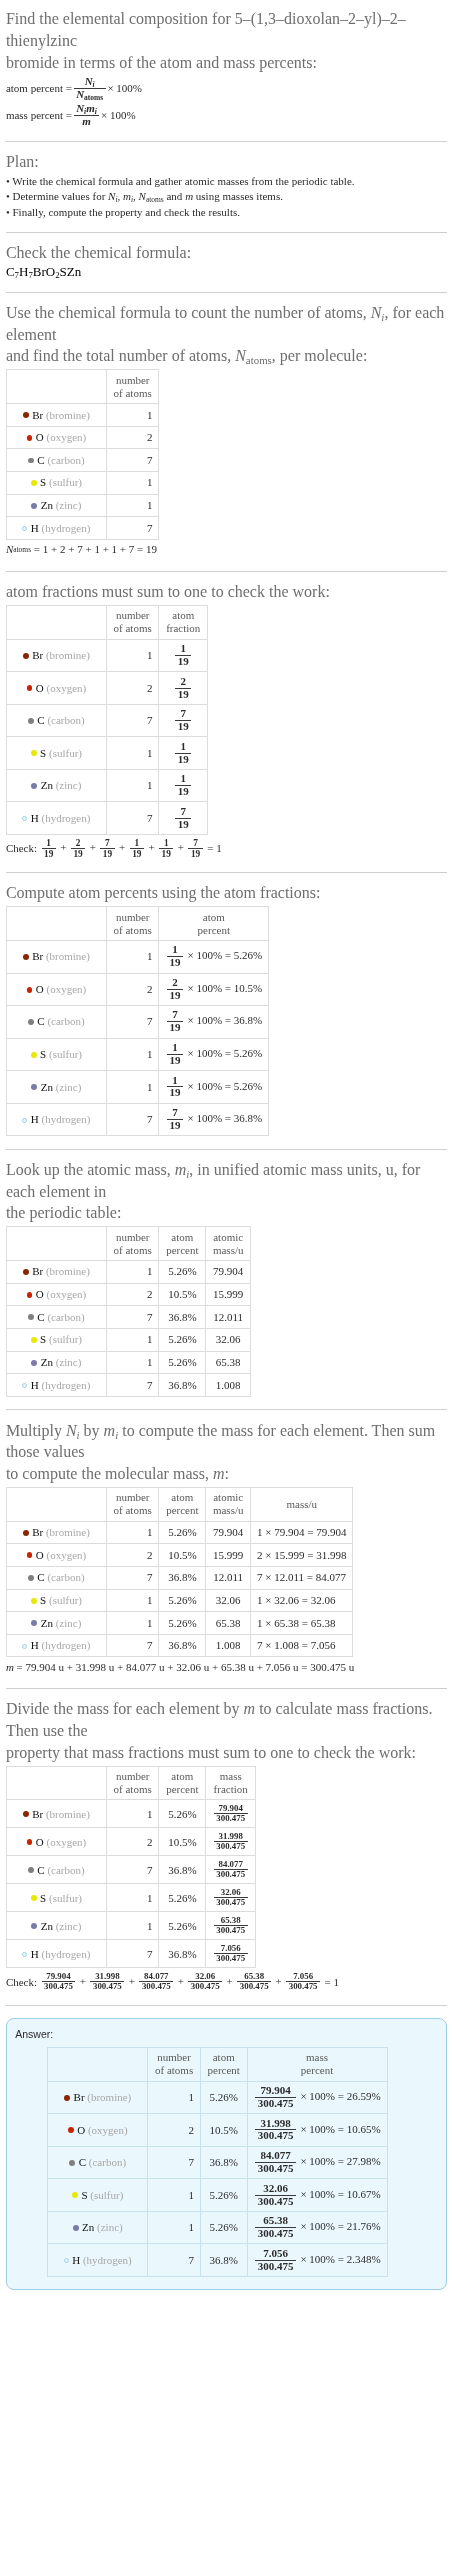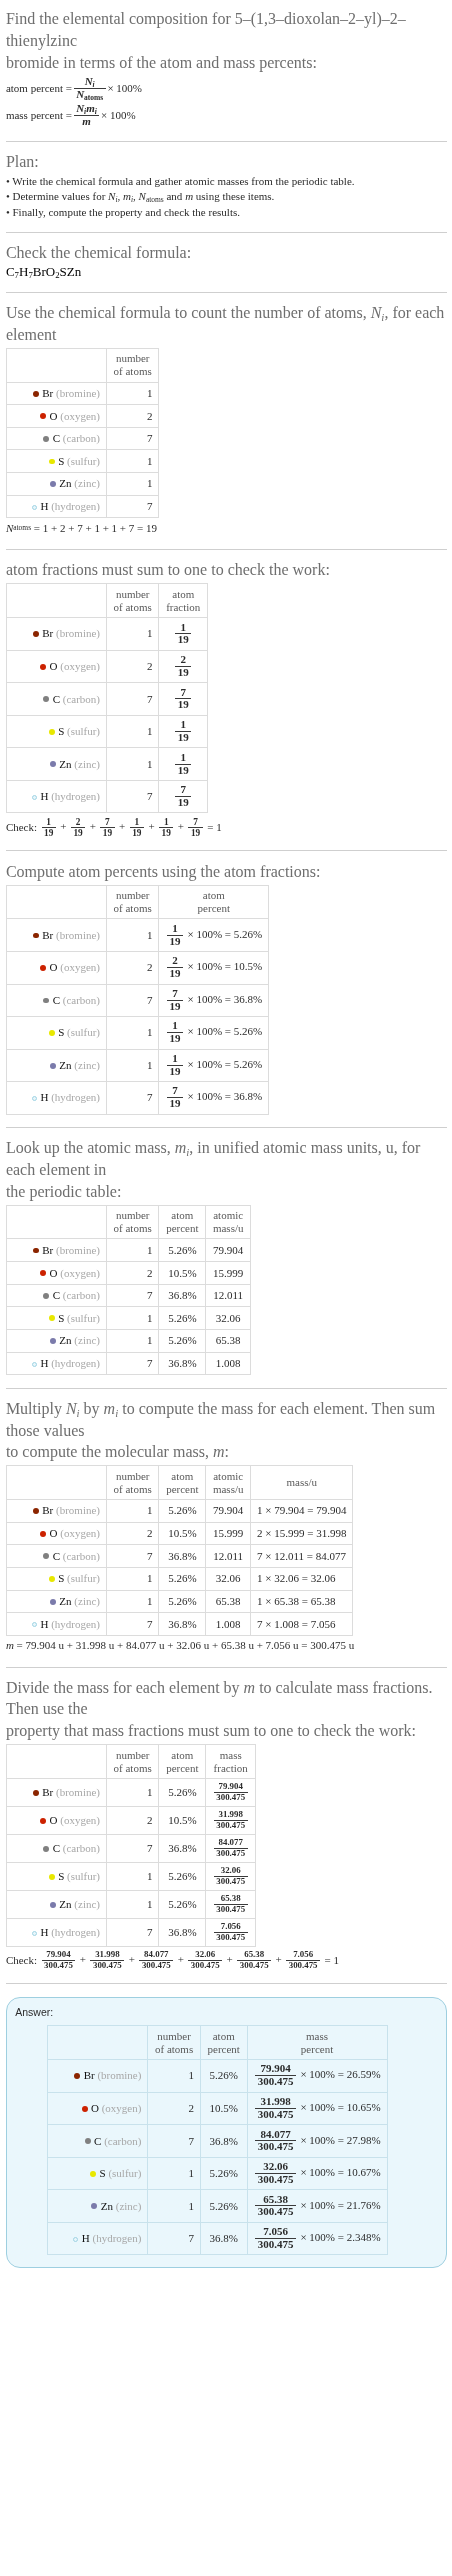--- a/index.html
+++ b/index.html
@@ -63,21 +63,21 @@
     padding: 3.4px 5.9px;
     font-weight: normal;
     vertical-align: middle;
   }
   table.grid th {
     color: #5a5a5a;
     text-align: center;
     line-height: 1.18;
     padding: 3.4px 6.7px;
   }
-  td.elem { white-space: nowrap; text-align: right; }
+  td.elem { white-space: nowrap; text-align: center; }
   td.num-col { text-align: right; white-space: nowrap; }
   td.ctr { text-align: center; white-space: nowrap; }
   td.expr { text-align: left; white-space: nowrap; }
 
   .sym { color: #111; }
   .nm { color: #a8a8a8; }
 
   .dot {
     display: inline-block;
     width: 5.9px; height: 5.9px;
@@ -85,21 +85,21 @@
     margin-right: 3.4px;
     vertical-align: 0.4px;
   }
 
   .check { margin: 3.4px 0 1.7px 0; color: #2b2b2b; }
 
   
   .answer-box {
     border: 0.8px solid #9ecfe0;
     background: #eaf7fc;
-    border-radius: 14px;
+    border-radius: 8px;
     padding: 7.6px 8.4px 10px 8.4px;
     margin-top: 3.4px;
   }
   .answer-label {
     font-family: "Liberation Sans", "DejaVu Sans", sans-serif;
     font-size: 10.5px;
     color: #2b2b2b;
     margin-bottom: 5.9px;
   }
   .answer-box table.grid td,
@@ -133,39 +133,42 @@
       <span>× 100%</span>
     </div>
   </div>
 
   <hr class="hr">
 
   <div class="section">
     <div class="prompt">Plan:</div>
     <div class="bullet">• Write the chemical formula and gather atomic masses from the periodic table.</div>
     <div class="bullet">
-      <span>• Determine values for </span><i class="v">N<sub>i</sub></i>, <i class="v">m<sub>i</sub></i>, <i class="v">N</i><sub class="rm">atoms</sub> and <i class="v">m</i><span> using these items.</span>
+      <span>• Determine values for </span><i class="v">N<sub>i</sub></i>, <i class="v">m<sub>i</sub></i>, <i class="v">N</i><sub class="rm">atoms</sub> and <i class="v">m</i><span> using masses items.</span>
     </div>
     <div class="bullet">• Finally, compute the property and check the results.</div>
   </div>
 
   <hr class="hr">
 
   <div class="section">
     <div class="prompt">Check the chemical formula:</div>
     <div class="formula">
       C<sub>7</sub>H<sub>7</sub>BrO<sub>2</sub>SZn
     </div>
   </div>
 
   <hr class="hr">
 
   <div class="section">
     <div class="prompt">
       Use the chemical formula to count the number of atoms, <i class="v">N<sub>i</sub></i>, for each element
+    </div>
+    <div class="prompt">
+      and find the total number of atoms, <i class="v">N</i><sub class="rm">atoms</sub>, per molecule:
     </div>
 
     <table class="grid">
       <thead>
         <tr>
           <th style="min-width:100px"></th>
           <th>number<br>of atoms</th>
         </tr>
       </thead>
       <tbody>

